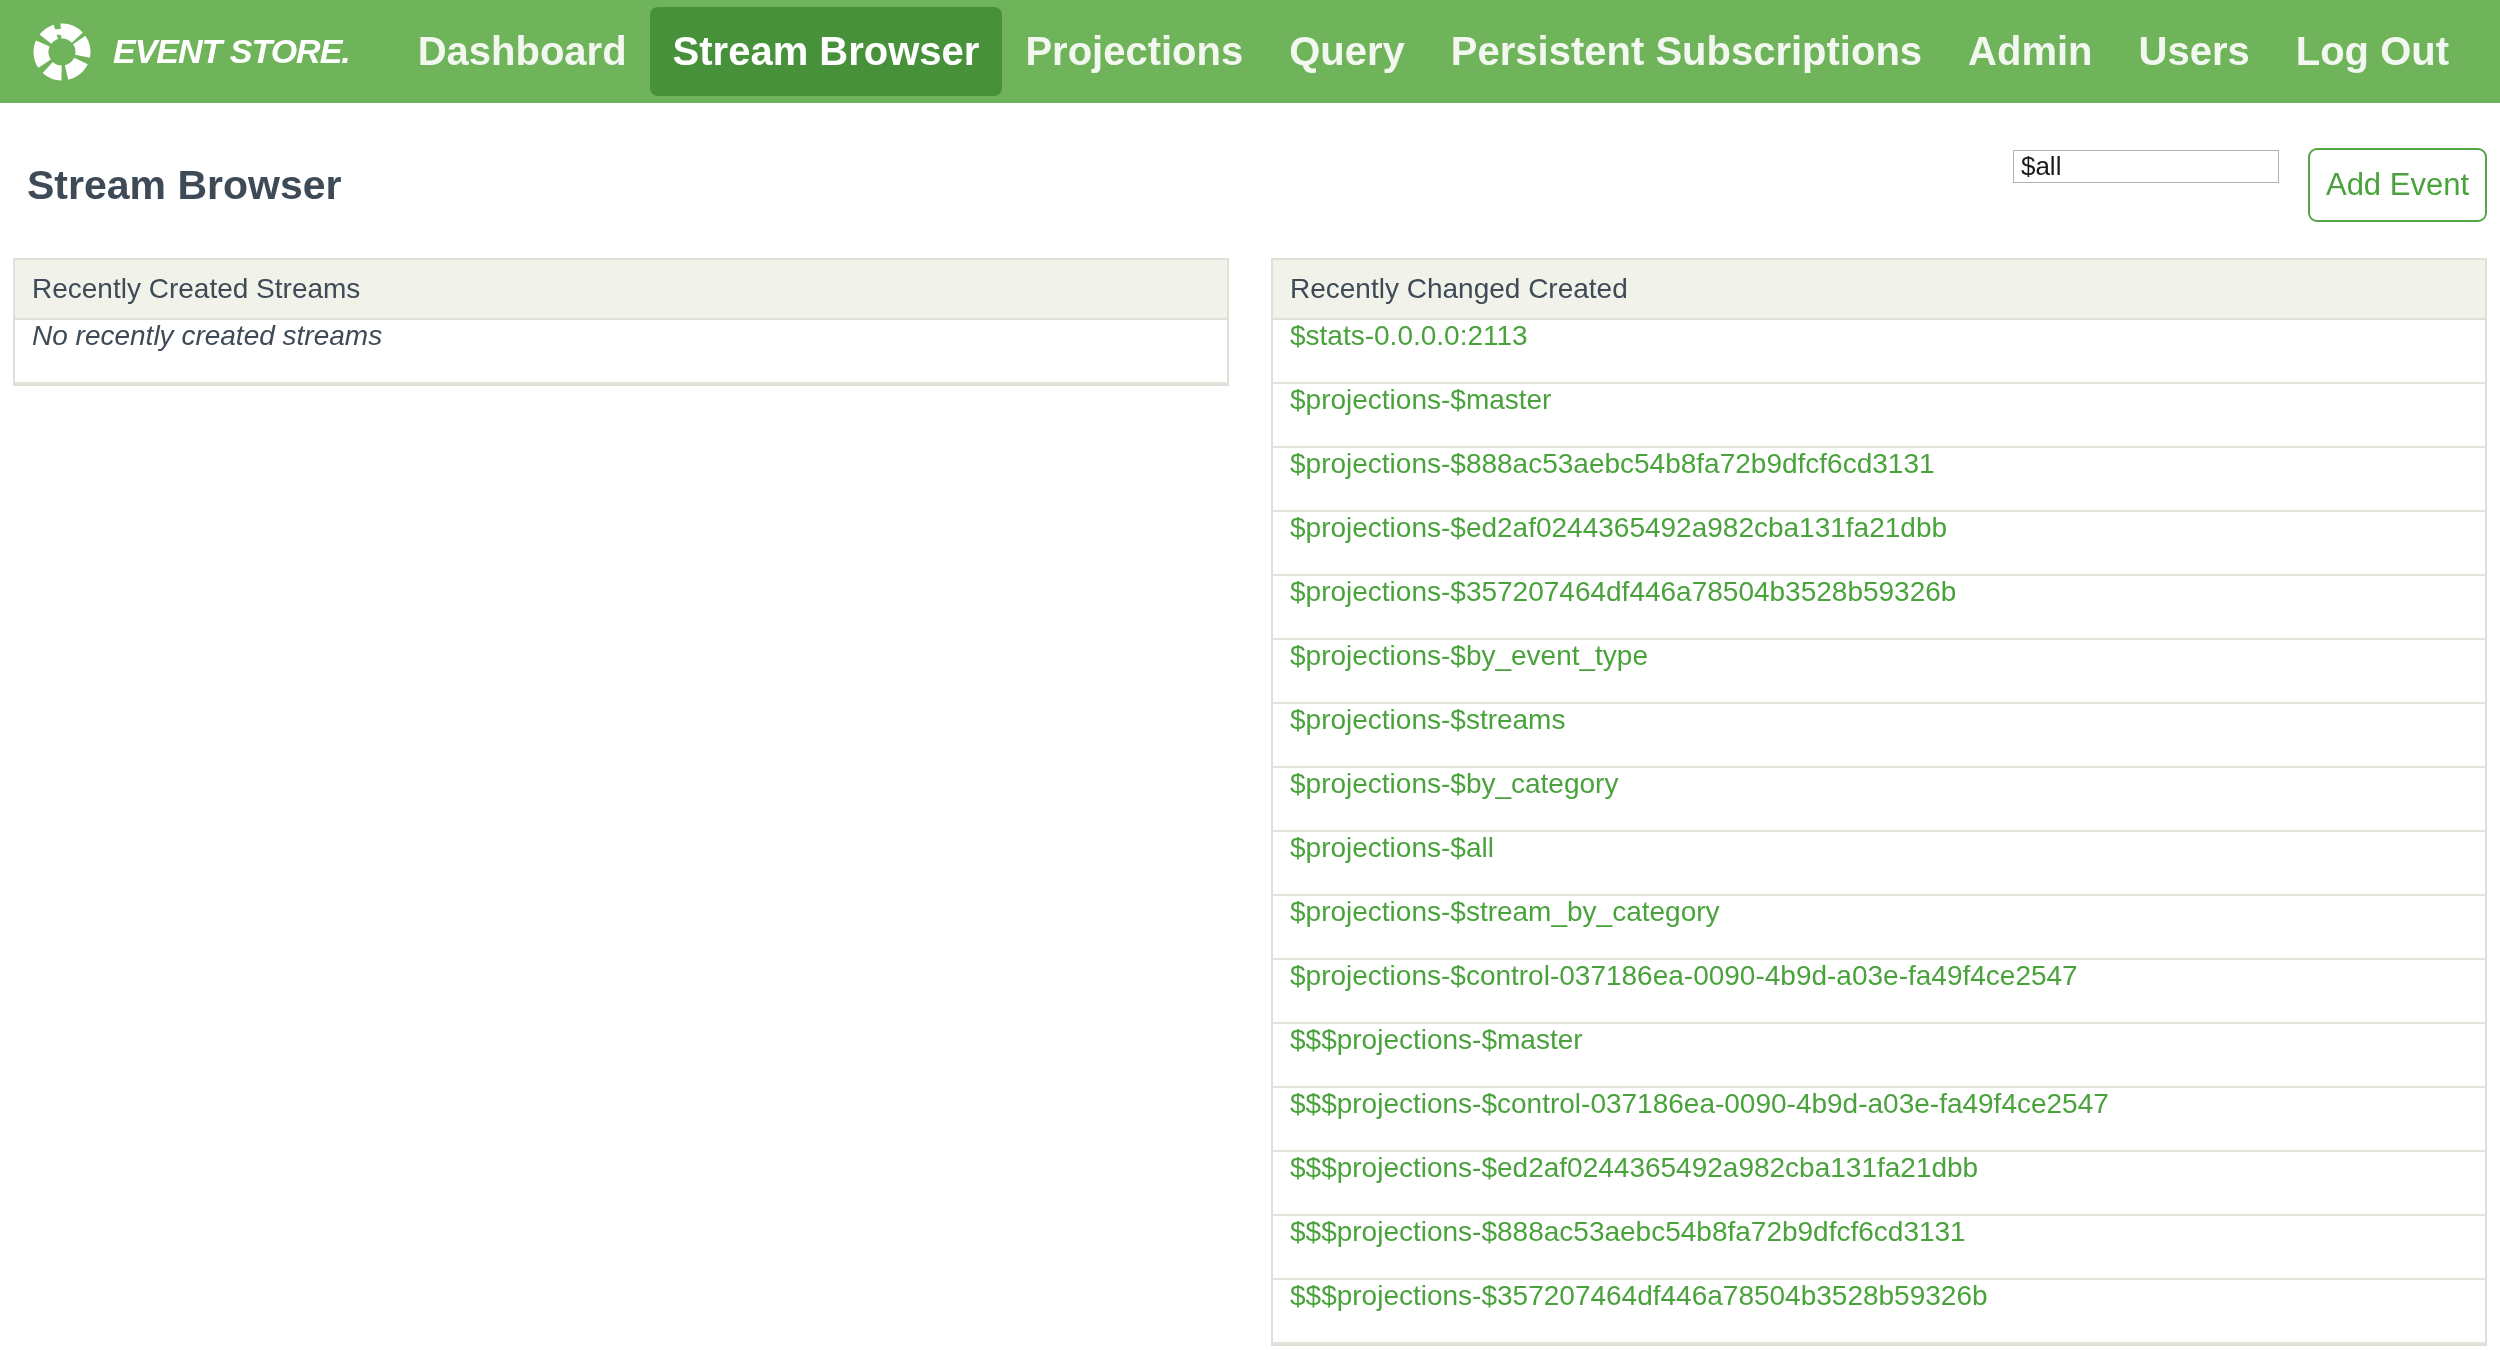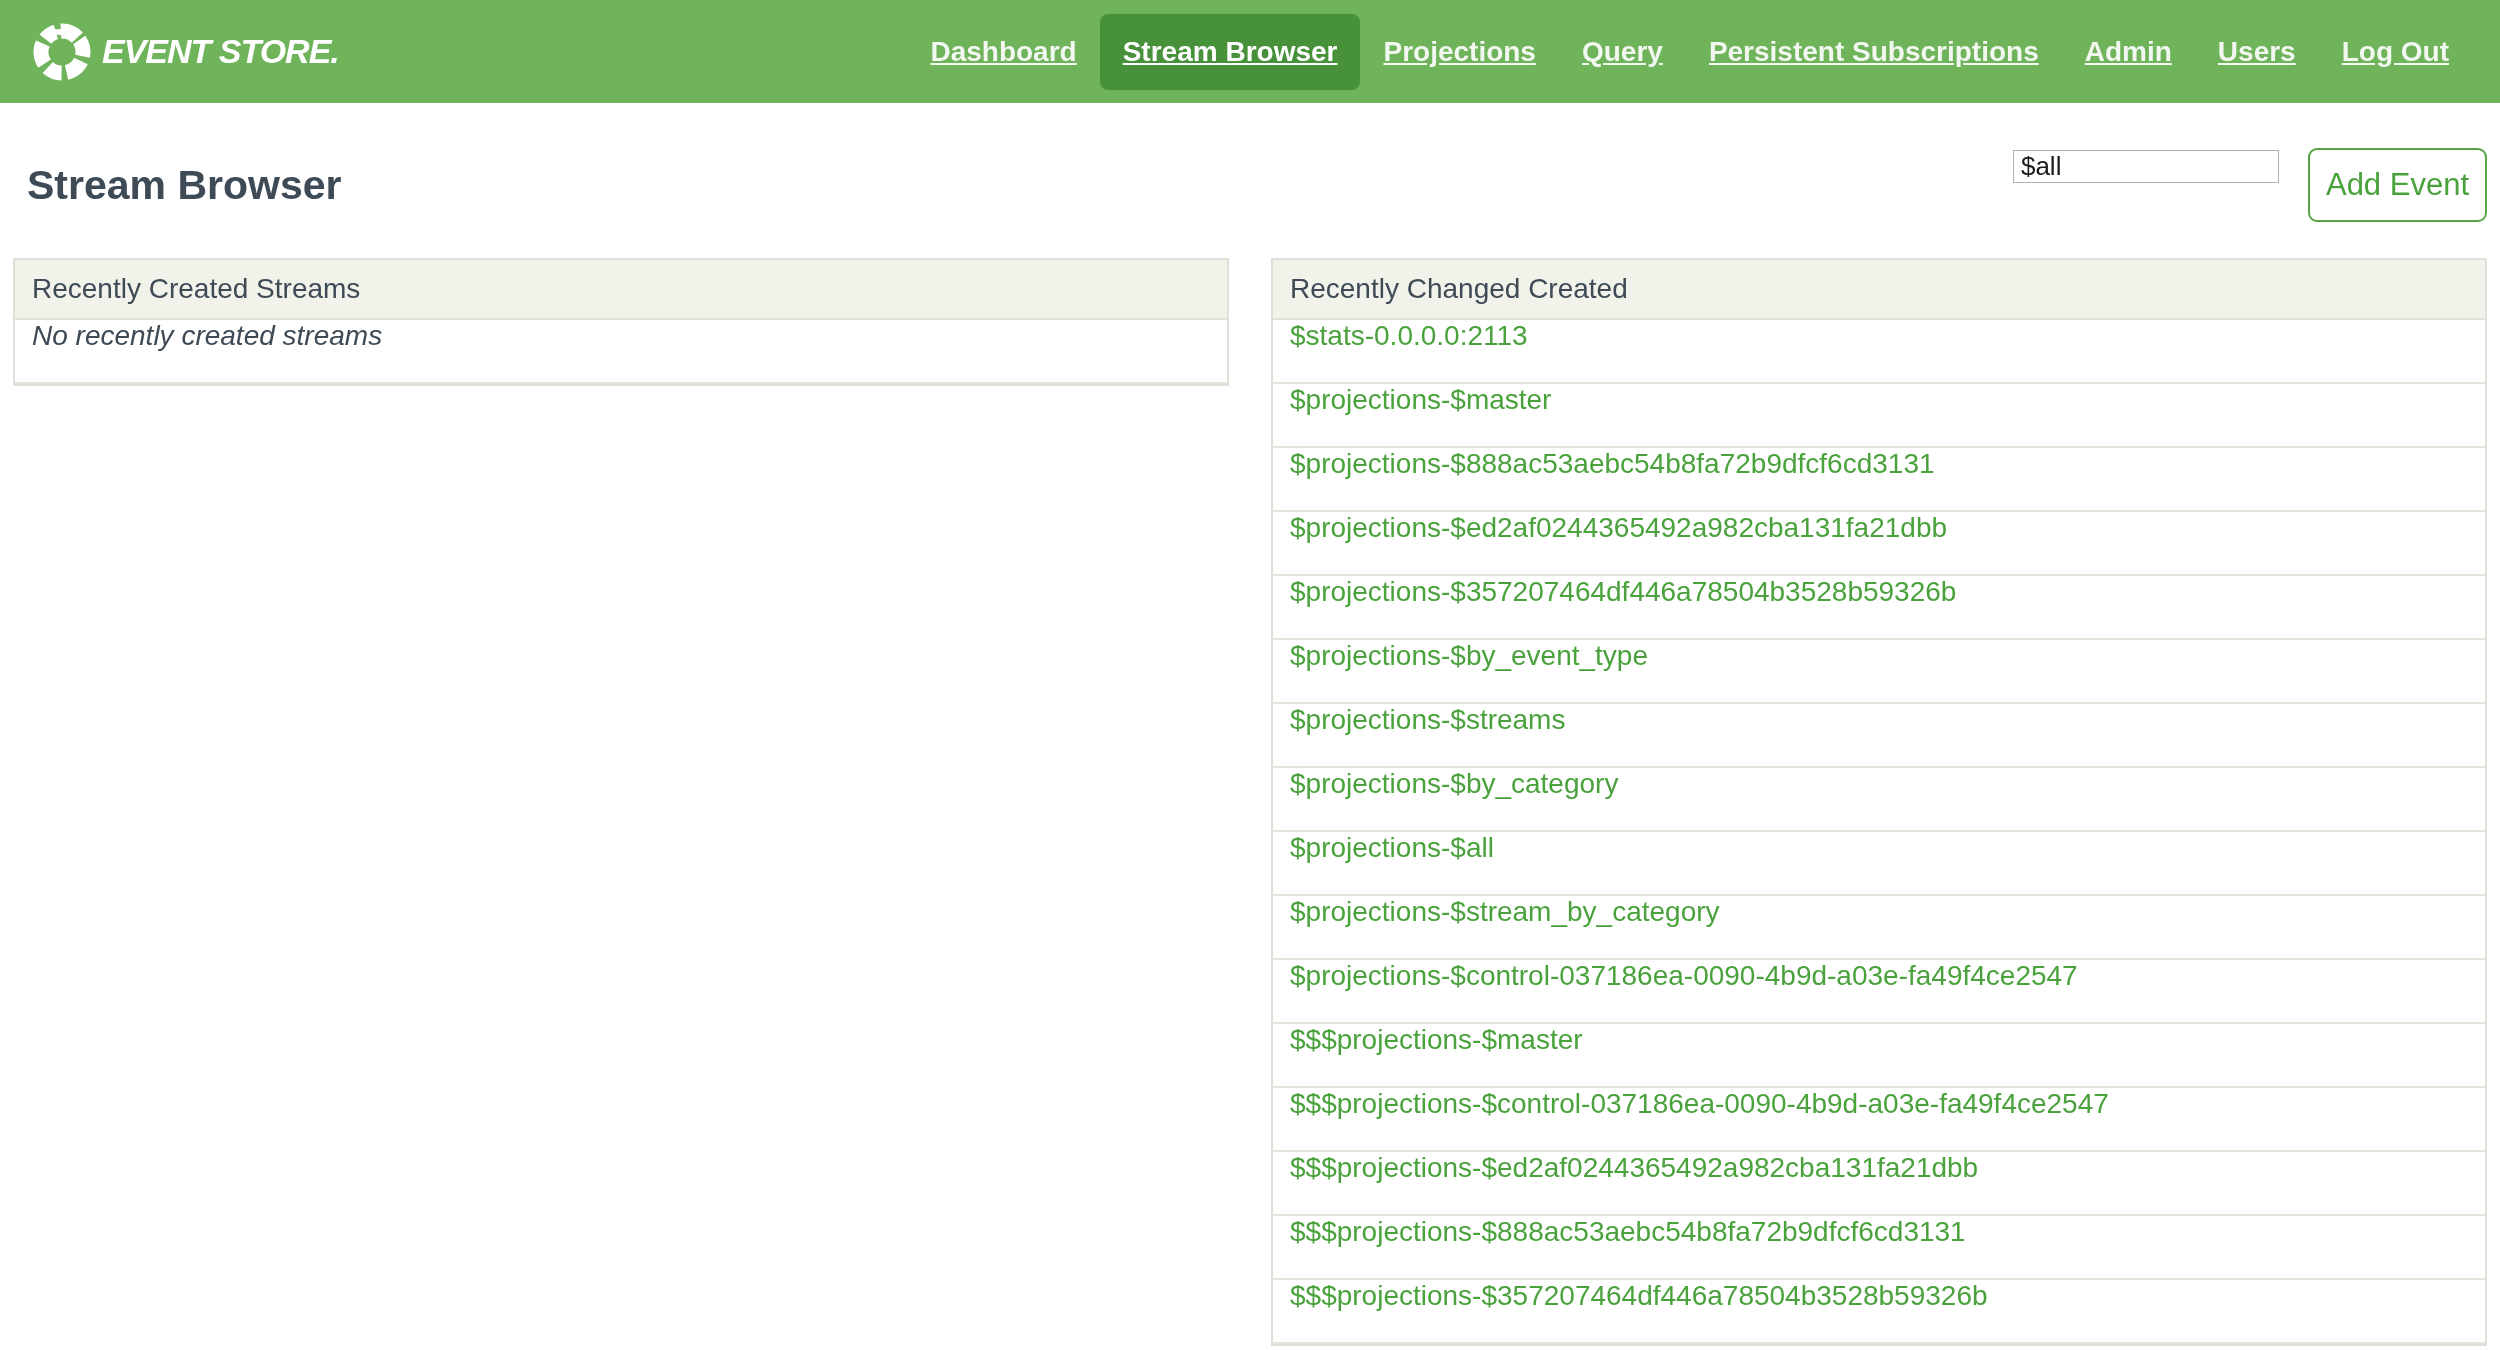--- a/index.html
+++ b/index.html
@@ -17,45 +17,44 @@
     height: 103px;
     background: #6fb35a;
     display: flex;
     align-items: center;
     justify-content: space-between;
   }
   .brand {
     display: flex;
     align-items: center;
     margin-left: 30px;
-    gap: 8px;
+    gap: 19px;
   }
   .brand svg { display: block; }
   .brand-name {
     color: #ffffff;
     font-size: 34px;
     font-weight: bold;
     font-style: italic;
     letter-spacing: -1px;
     white-space: nowrap;
   }
   .nav-items {
     display: flex;
     align-items: center;
     margin-right: 28px;
   }
   .nav-item {
     color: #f2f7f0;
-    font-size: 28px;
+    font-size: 40px;
     font-weight: bold;
     padding: 22px 23px;
     border-radius: 8px;
     white-space: nowrap;
     cursor: pointer;
-    text-decoration: underline;
   }
   .nav-item.active {
     background: #47913b;
     color: #ffffff;
   }
 
   
   .page {
     padding: 0 13px;
   }

